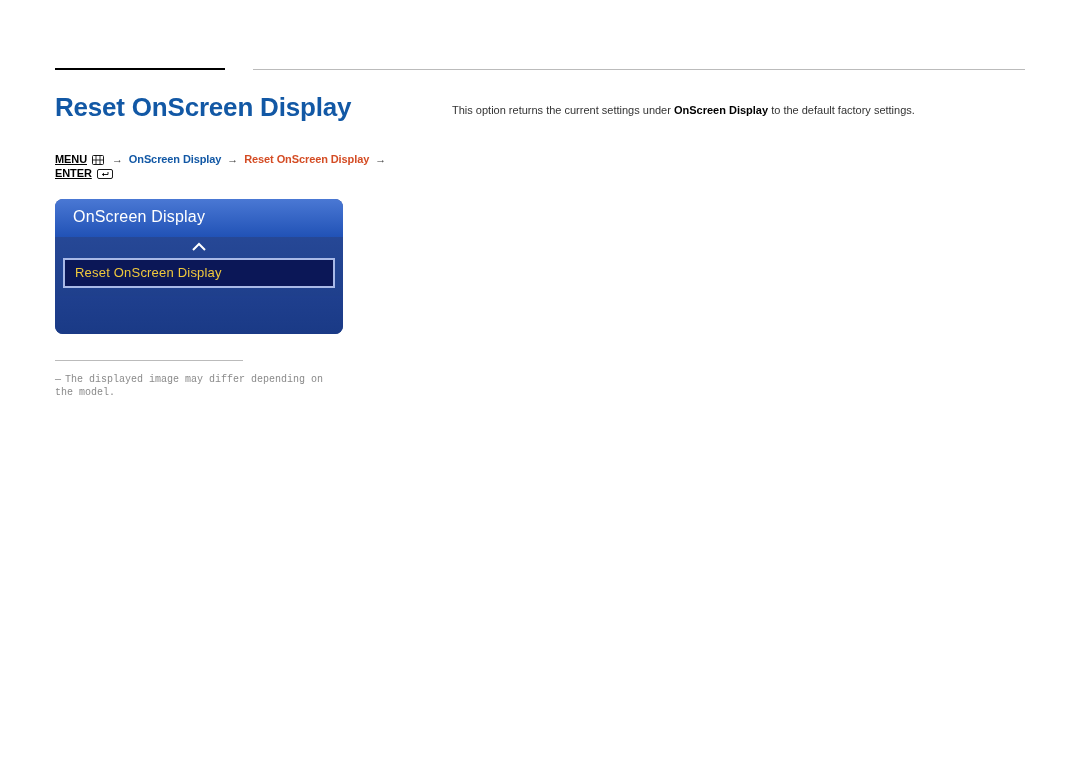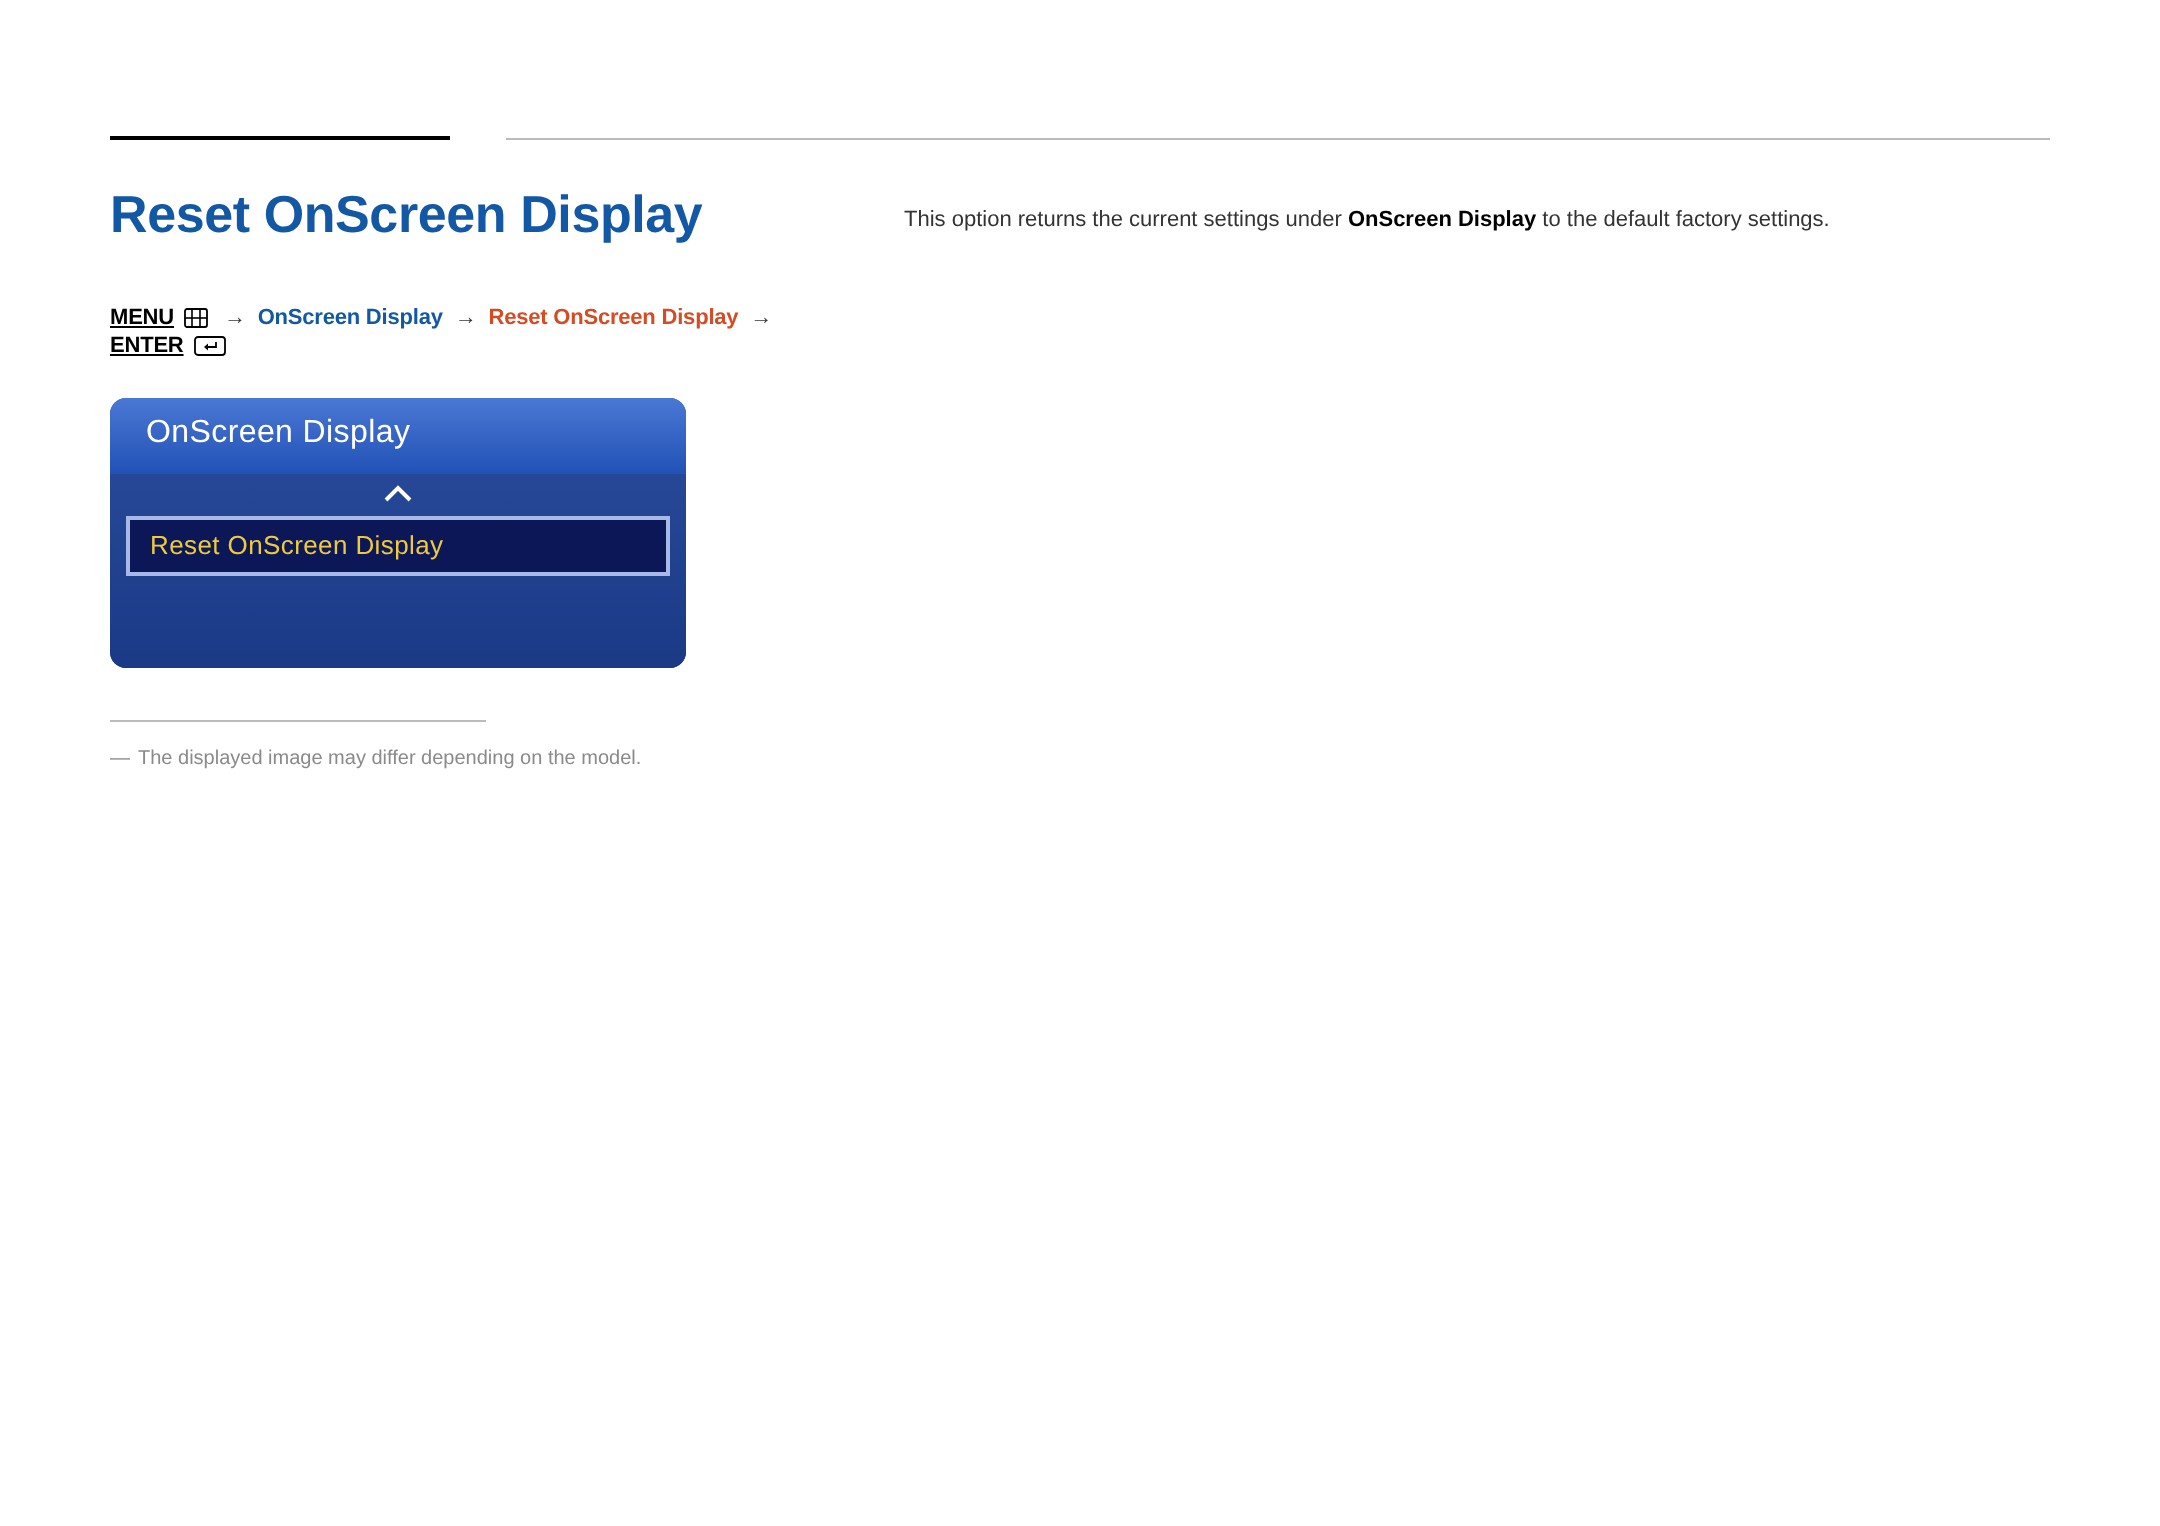--- a/index.html
+++ b/index.html
@@ -134,20 +134,21 @@
   }
   .footnote-rule {
     width: 188px;
     border-top: 1px solid #bbb;
     margin-bottom: 12px;
   }
   .footnote {
     font-size: 10px;
     color: #8a8a8a;
     line-height: 1.3;
+    font-family: Liberation Mono, monospace;
   }
   .footnote .dash {
     padding-right: 4px;
   }
   .desc-bold {
     font-weight: 700;
     color: #000;
   }
 </style>
 </head>

